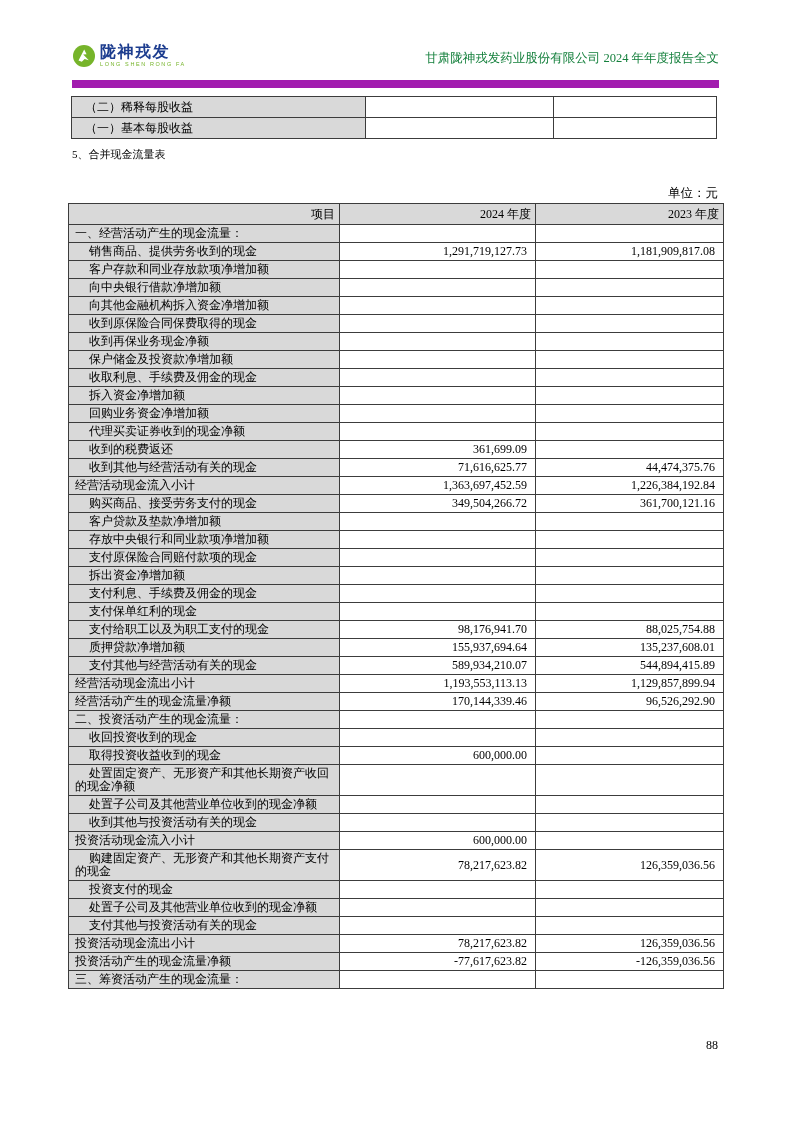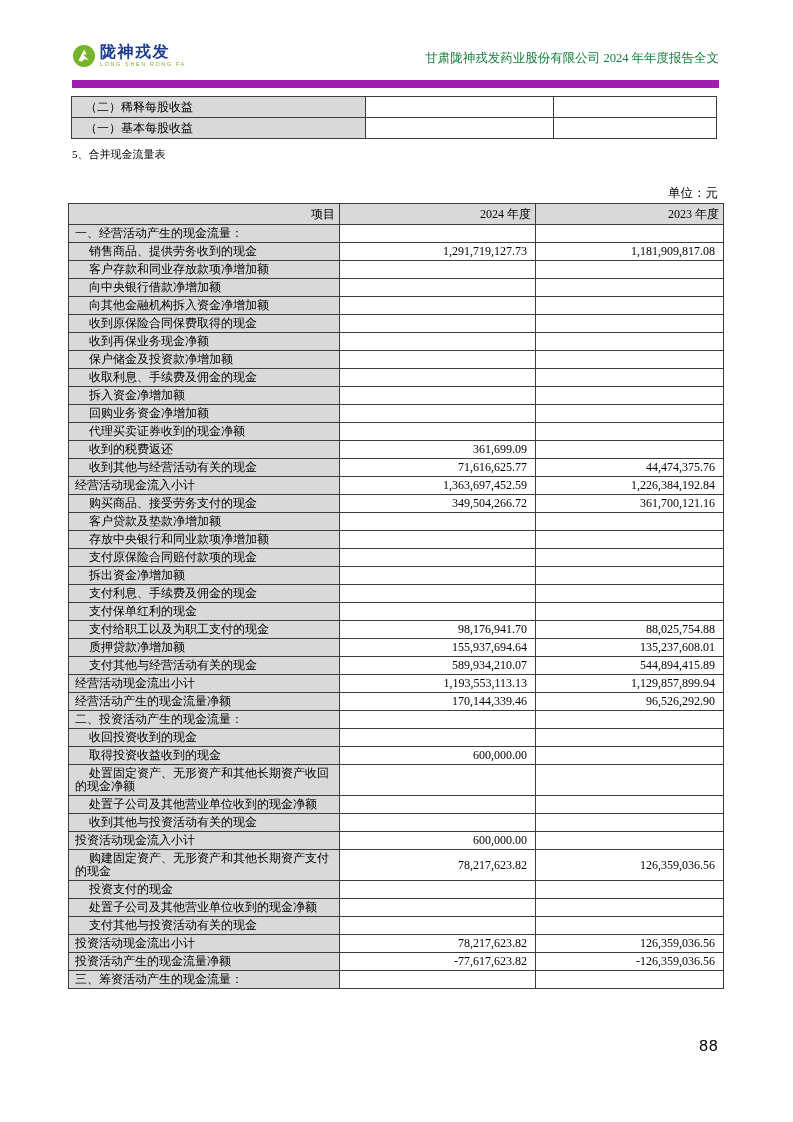--- a/index.html
+++ b/index.html
@@ -46,21 +46,21 @@
   .section-title{
     position:absolute;left:72px;top:147px;
     font-size:11px;font-weight:normal;
     font-family:"Liberation Serif","DejaVu Serif",serif;
   }
   .unit-label{position:absolute;right:75px;top:185px;font-size:12.5px;}
   
   .cf-table{position:absolute;left:68px;top:203px;width:655px;}
   .cf-table th{background:#d9d9d9;height:16px;}
   
-  .page-number{position:absolute;right:75px;top:1038px;font-size:16px;font-family:Liberation Mono, monospace;}
+  .page-number{position:absolute;right:75px;top:1038px;font-size:12px;}
 </style>
 </head>
 <body>
 
 <div class="page">
 
   <div class="header">
     <div class="logo">
       <span style="display:inline-block;width:24px;height:24px;">
         <svg width="24" height="24" viewBox="0 0 24 24">

